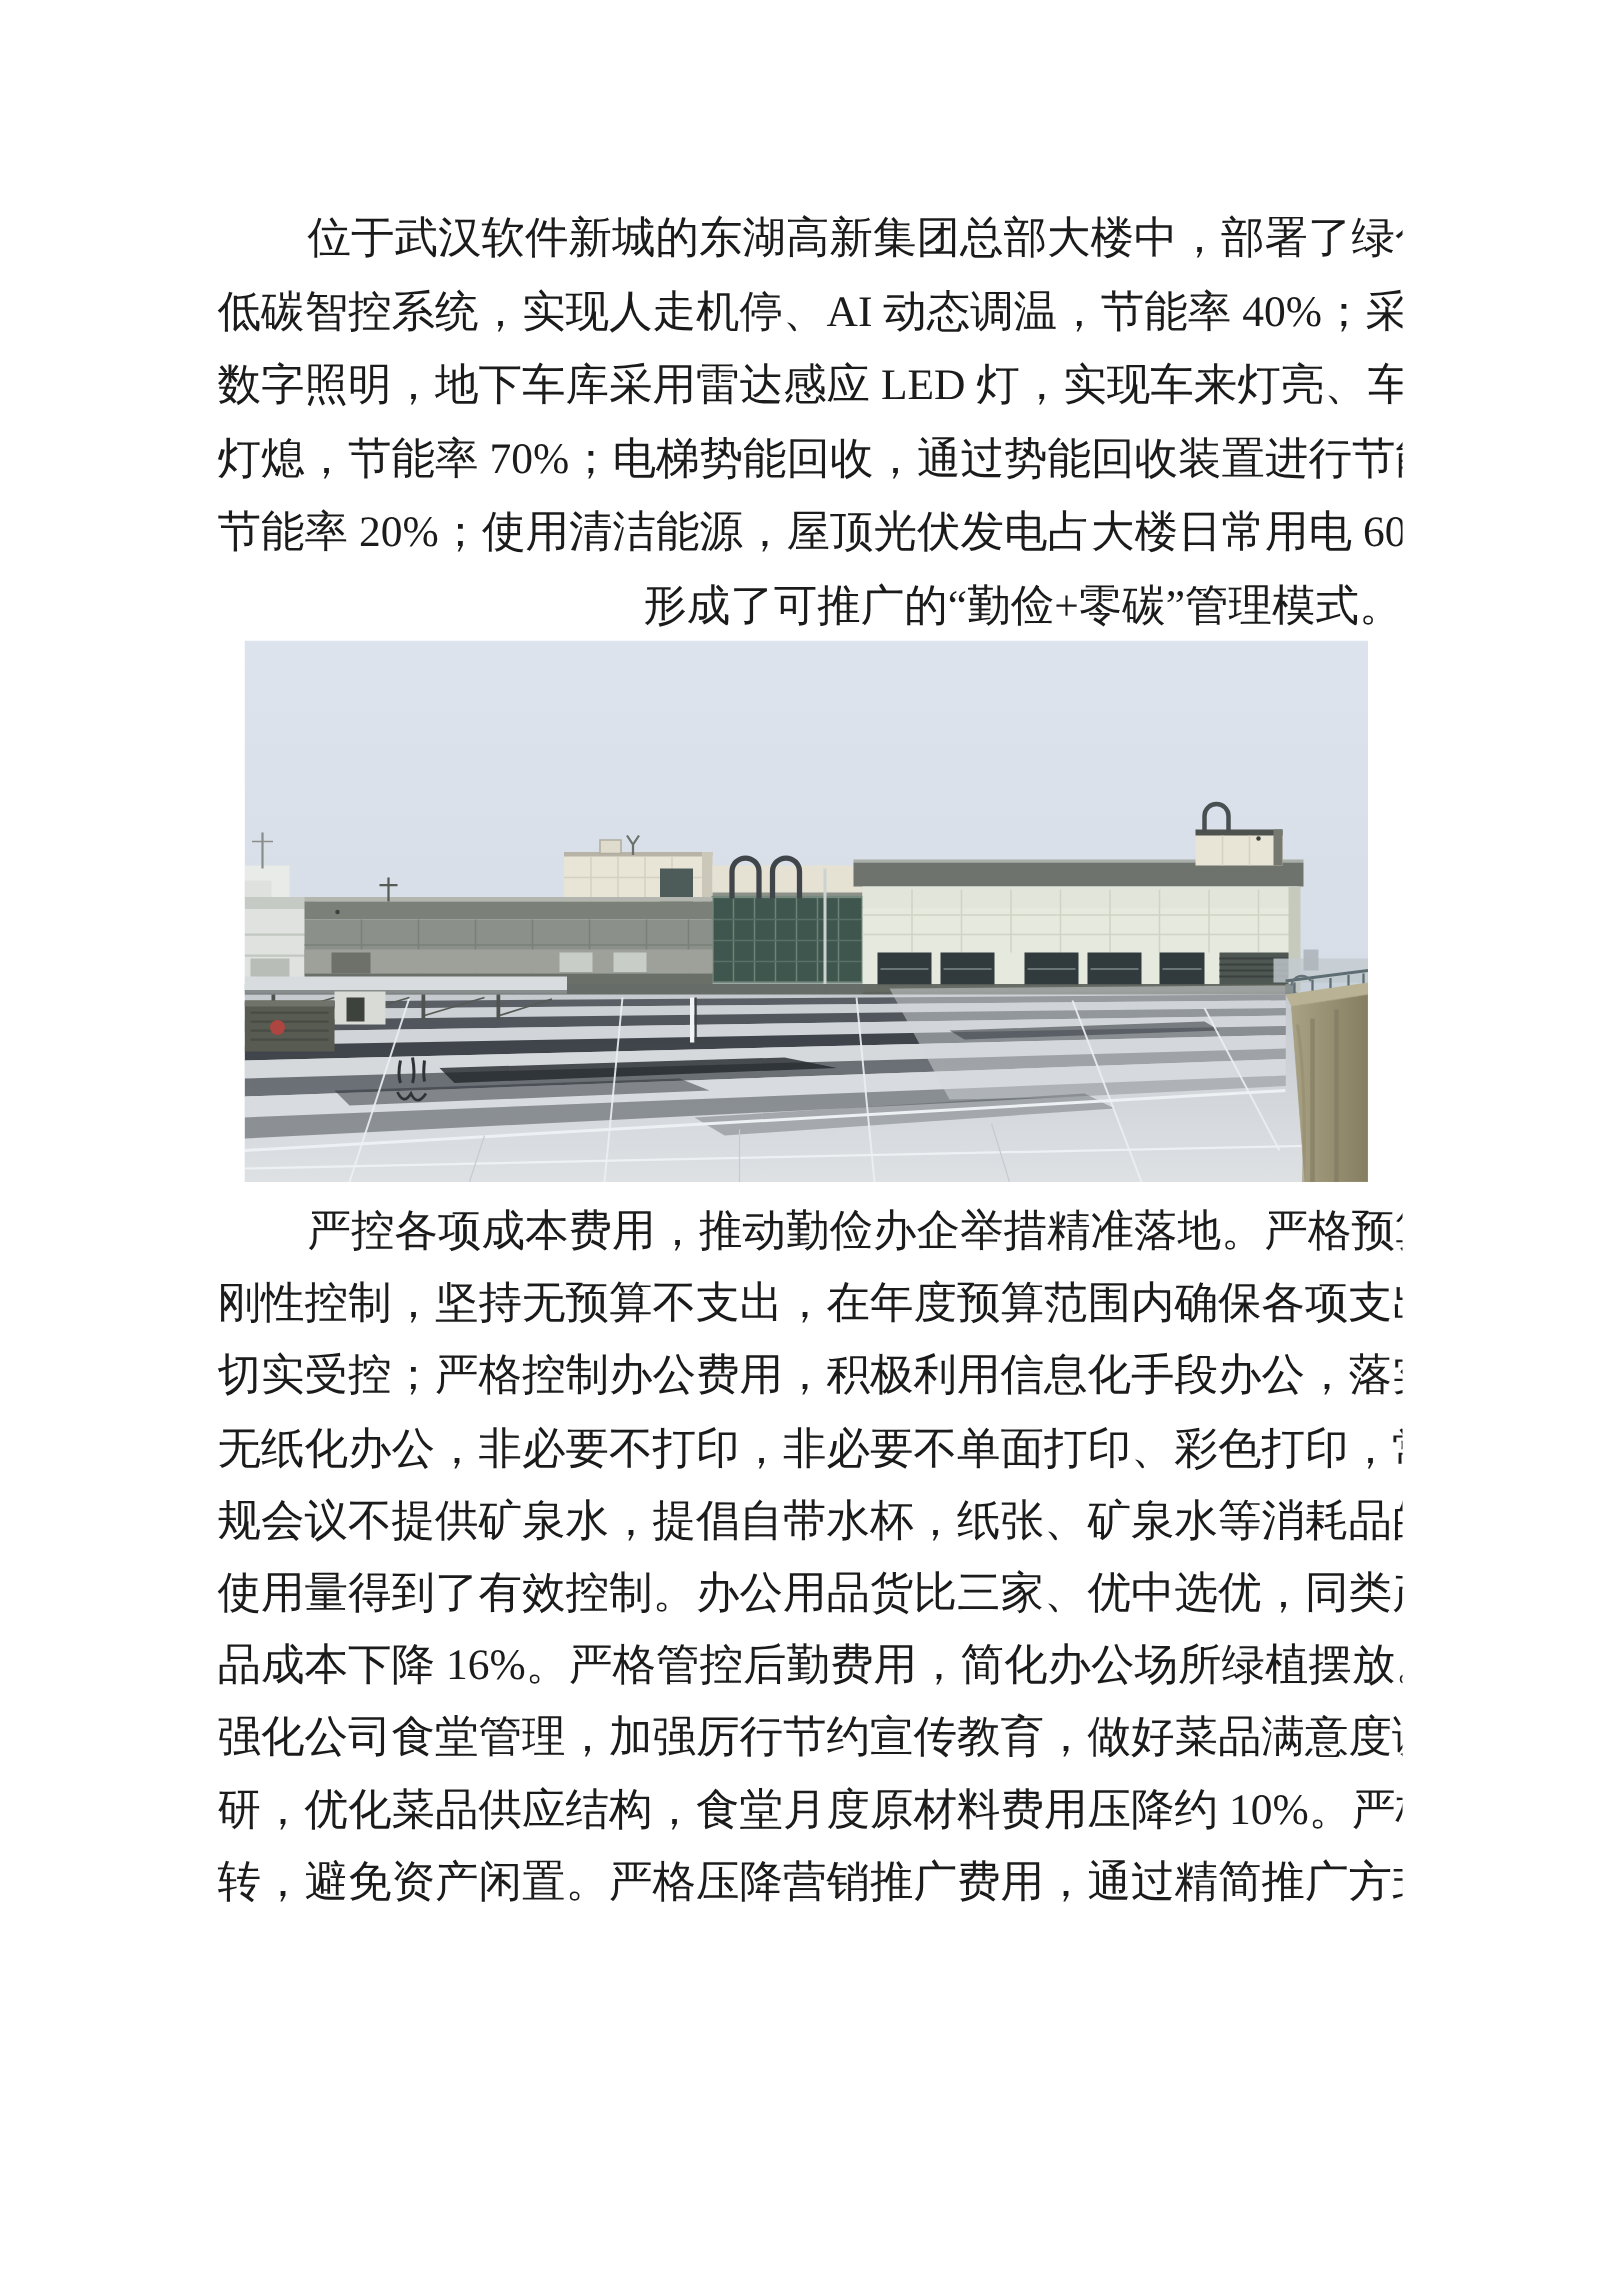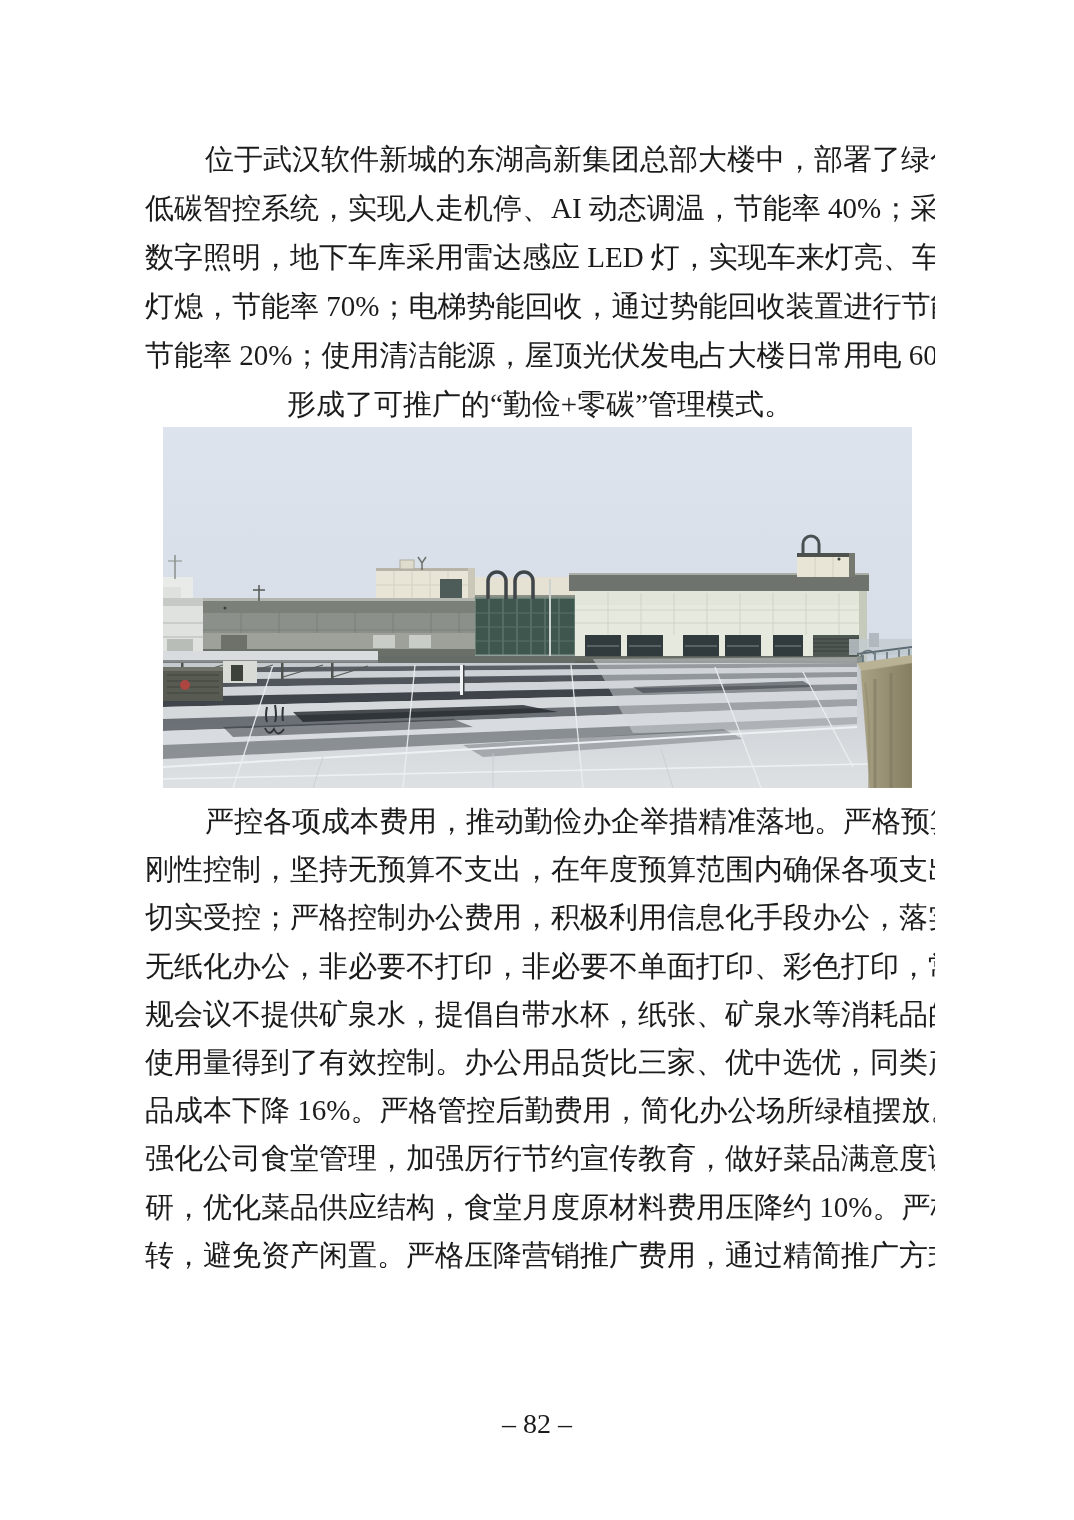--- a/index.html
+++ b/index.html
@@ -7,21 +7,21 @@
        font-family:"Liberation Serif","DejaVu Serif",serif;color:#1b1b1b;}
   .page{position:absolute;left:0;top:0;width:1074px;height:1520px;background:#ffffff;}
   .para{position:absolute;left:145px;width:790px;}
   .para1{top:135px;}
   .para2{top:797px;}
   .line{font-size:29px;line-height:49px;height:49px;
         text-align:justify;text-align-last:justify;text-justify:inter-character;
         overflow:hidden;white-space:nowrap;}
   .para2 .line{line-height:48.2px;height:48.2px;}
   .line.indent{text-indent:60px;}
-  .line.short{text-align:center;text-align-last:auto;}
+  .line.short{text-align:right;text-align-last:auto;}
   .photo{position:absolute;left:163px;top:427px;width:749px;height:361px;margin:0;padding:0;
          overflow:hidden;}
   .photo svg{display:block;}
   .footer{position:absolute;left:0;top:1407px;width:1074px;text-align:center;
           font-size:28px;line-height:34px;}
 </style>
 </head>
 <body>
 
 <div class="page">
@@ -201,15 +201,14 @@
     <div class="line">切实受控；严格控制办公费用，积极利用信息化手段办公，落实</div>
     <div class="line">无纸化办公，非必要不打印，非必要不单面打印、彩色打印，常</div>
     <div class="line">规会议不提供矿泉水，提倡自带水杯，纸张、矿泉水等消耗品的</div>
     <div class="line">使用量得到了有效控制。办公用品货比三家、优中选优，同类产</div>
     <div class="line">品成本下降 16%。严格管控后勤费用，简化办公场所绿植摆放。</div>
     <div class="line">强化公司食堂管理，加强厉行节约宣传教育，做好菜品满意度调</div>
     <div class="line">研，优化菜品供应结构，食堂月度原材料费用压降约 10%。严格</div>
     <div class="line">转，避免资产闲置。严格压降营销推广费用，通过精简推广方式、</div>
   </div>
 
-  <div class="footer">– 82 –</div>
 
 </div>
 
 </body></html>

